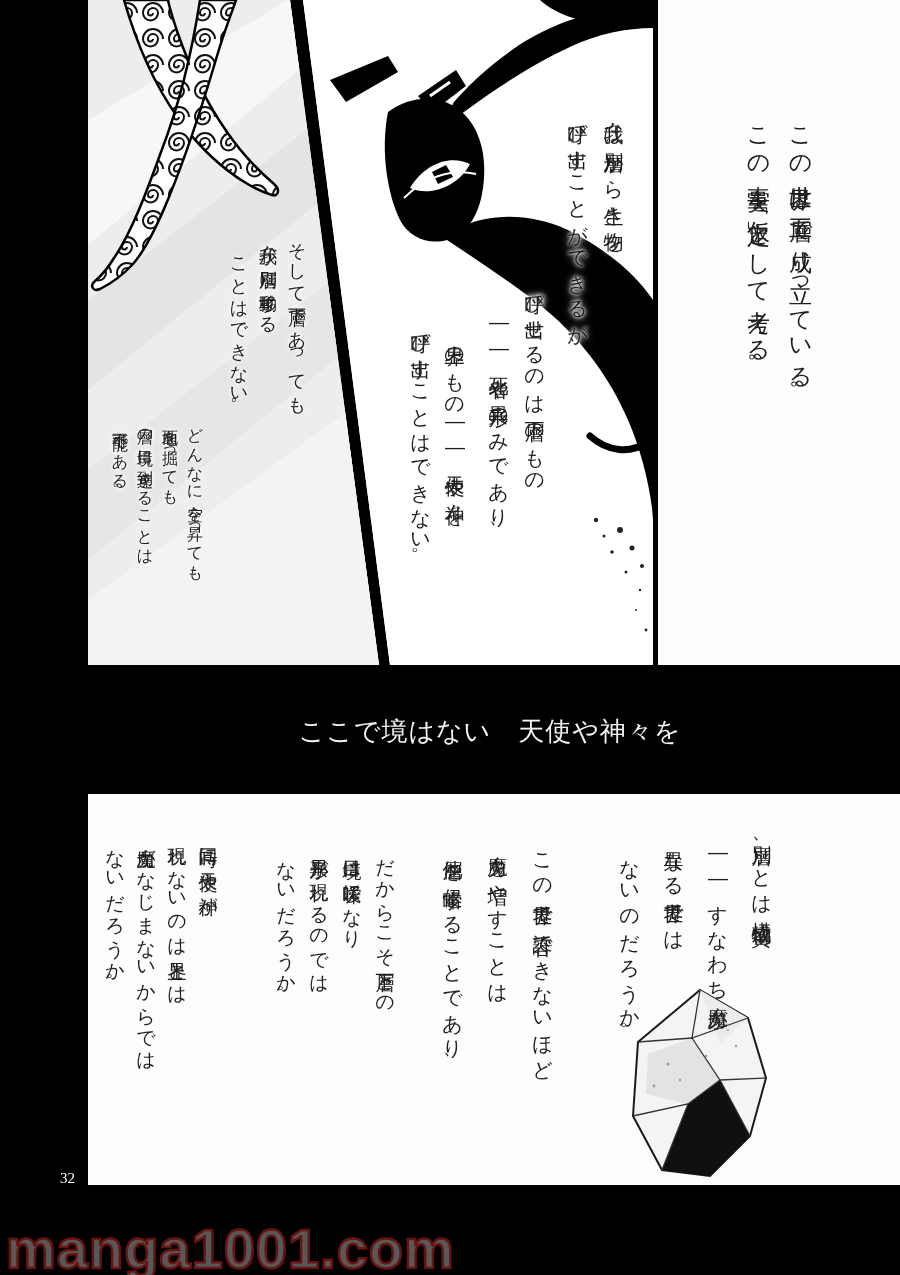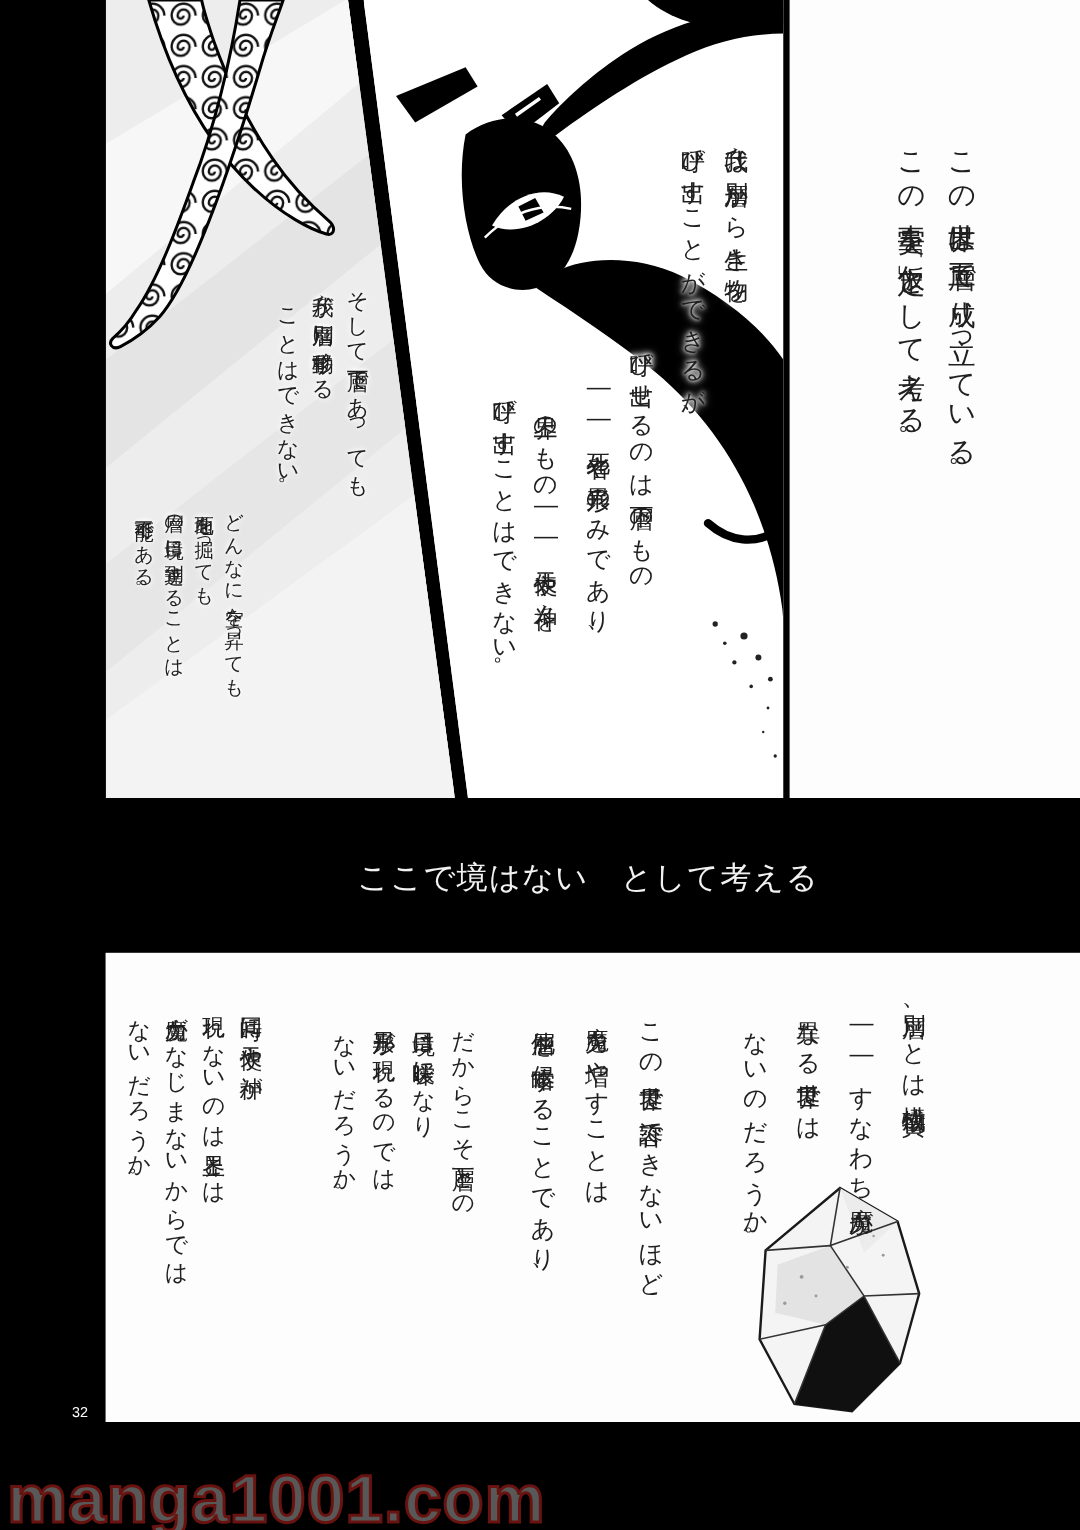--- a/index.html
+++ b/index.html
@@ -29,22 +29,22 @@
   .cap-f{left:104px;top:417px;width:104px;height:250px;font-size:16px;line-height:25px;letter-spacing:1px;}
   .cap-g1{left:604px;top:830px;width:180px;height:250px;font-size:20px;line-height:44px;}
   .cap-g2{left:425px;top:840px;width:140px;height:320px;font-size:20px;line-height:45px;}
   .cap-g3{left:266px;top:845px;width:136px;height:280px;font-size:19px;line-height:33px;letter-spacing:1px;}
   .cap-g4{left:96px;top:833px;width:128px;height:320px;font-size:19px;line-height:31px;letter-spacing:1px;}
   .divider-caption{
     position:absolute;left:0;top:714px;width:900px;box-sizing:border-box;padding-left:80px;
     text-align:center;color:#f2f2f2;font-size:26px;letter-spacing:1px;z-index:4;
   }
   .page-number{
-    position:absolute;left:60px;top:1170px;color:#fff;font-size:12px;z-index:4;
-    font-family:Liberation Sans, sans-serif;
+    position:absolute;left:60px;top:1170px;color:#fff;font-size:15px;z-index:4;
+    font-family:Liberation Serif, serif;
   }
   .watermark{
     position:absolute;left:6px;top:1216px;z-index:6;
     font-family:"Liberation Sans","DejaVu Sans",sans-serif;
     font-weight:bold;font-size:56px;letter-spacing:1px;color:#585858;
     -webkit-text-stroke:2.5px #691310;
     text-shadow:0 0 1px #691310;
   }
 </style>
 </head>
@@ -169,21 +169,21 @@
     <div class="col" style="padding-top:15px">ことはできない。</div>
   </div>
 
   <div class="vtext cap-f halo">
     <div class="col">どんなに空を昇っても</div>
     <div class="col">地面を掘っても</div>
     <div class="col">層の境目に到達することは</div>
     <div class="col" style="padding-top:4px">不可能である。</div>
   </div>
 
-  <div class="divider-caption">ここで境はない　として考える</div>
+  <div class="divider-caption">ここで境はない　天使や神々を</div>
 
   <div class="vtext cap-g1">
     <div class="col">別層、とは構成物質</div>
     <div class="col" style="padding-top:10px">――すなわち魔力が</div>
     <div class="col" style="padding-top:6px">異なる世界では</div>
     <div class="col" style="padding-top:16px">ないのだろうか。</div>
   </div>
 
   <div class="vtext cap-g2">
     <div class="col">この世界で許容できないほど</div>

